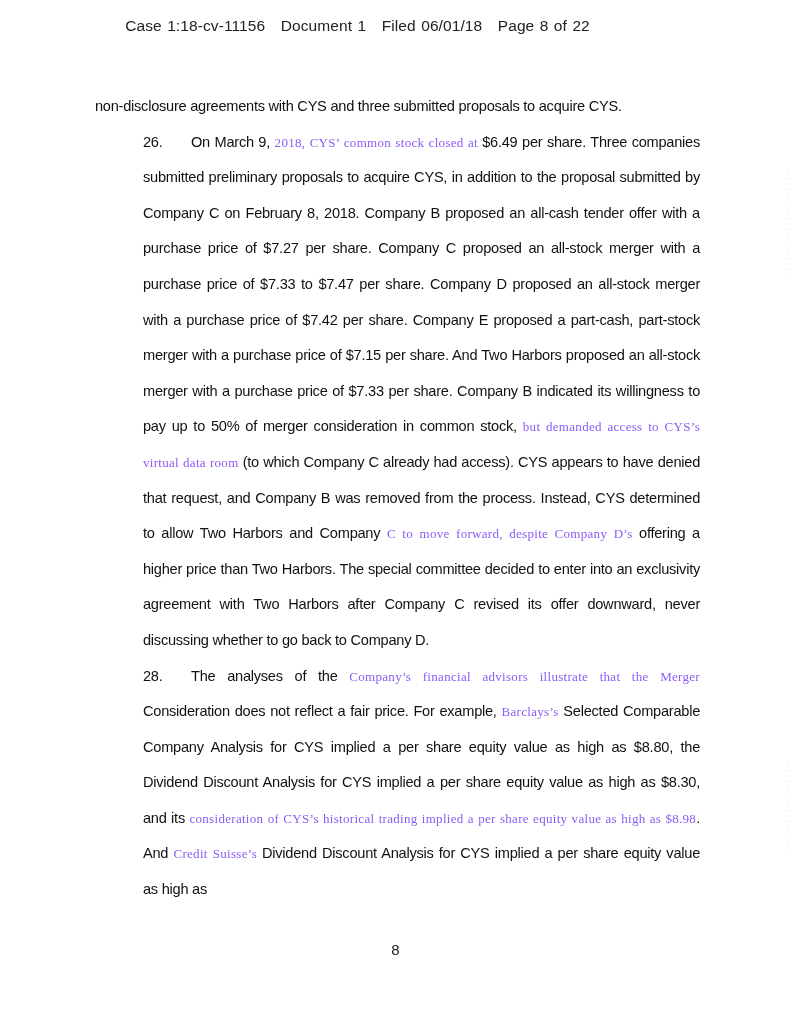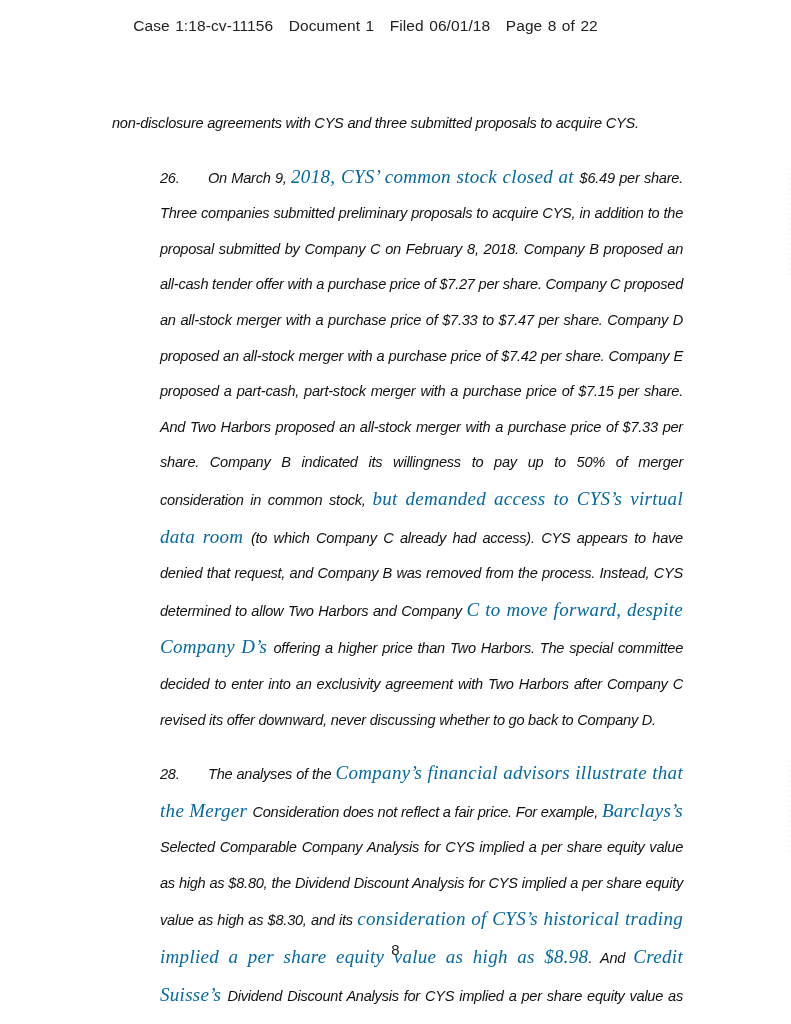--- a/index.html
+++ b/index.html
@@ -19,49 +19,47 @@
       position: absolute;
       top: 17px;
       left: 0;
       width: 715px;
       text-align: center;
       font-family: "Liberation Sans", sans-serif;
       font-size: 15.5px;
       color: #222222;
       letter-spacing: 0.1px;
       word-spacing: 1px;
-      padding-left: 8px;
     }
     .header span { margin: 0 5px; }
     .body-text {
       position: absolute;
       top: 89px;
       left: 95px;
       width: 605px;
       font-size: 14.6px;
       line-height: 35.6px;
       text-align: justify;
       letter-spacing: -0.25px;
     }
     .body-text p {
-      margin: 17px;
+      margin: 0;
       text-align: justify;
       text-align-last: left;
-      font-style: italic;
     }
     .indent { padding-left: 48px; }
     .para-num {
       display: inline-block;
       width: 48px;
     }
     .serif {
       font-family: "Liberation Serif", serif;
-      font-size: 19px;
+      font-size: 13px;
       letter-spacing: 0.3px;
-      color: #0369a1;
+      color: #8b5cf6;
     }
     .page-number {
       position: absolute;
       top: 941px;
       left: 0;
       width: 791px;
       text-align: center;
       font-size: 15px;
       color: #222222;
     }

